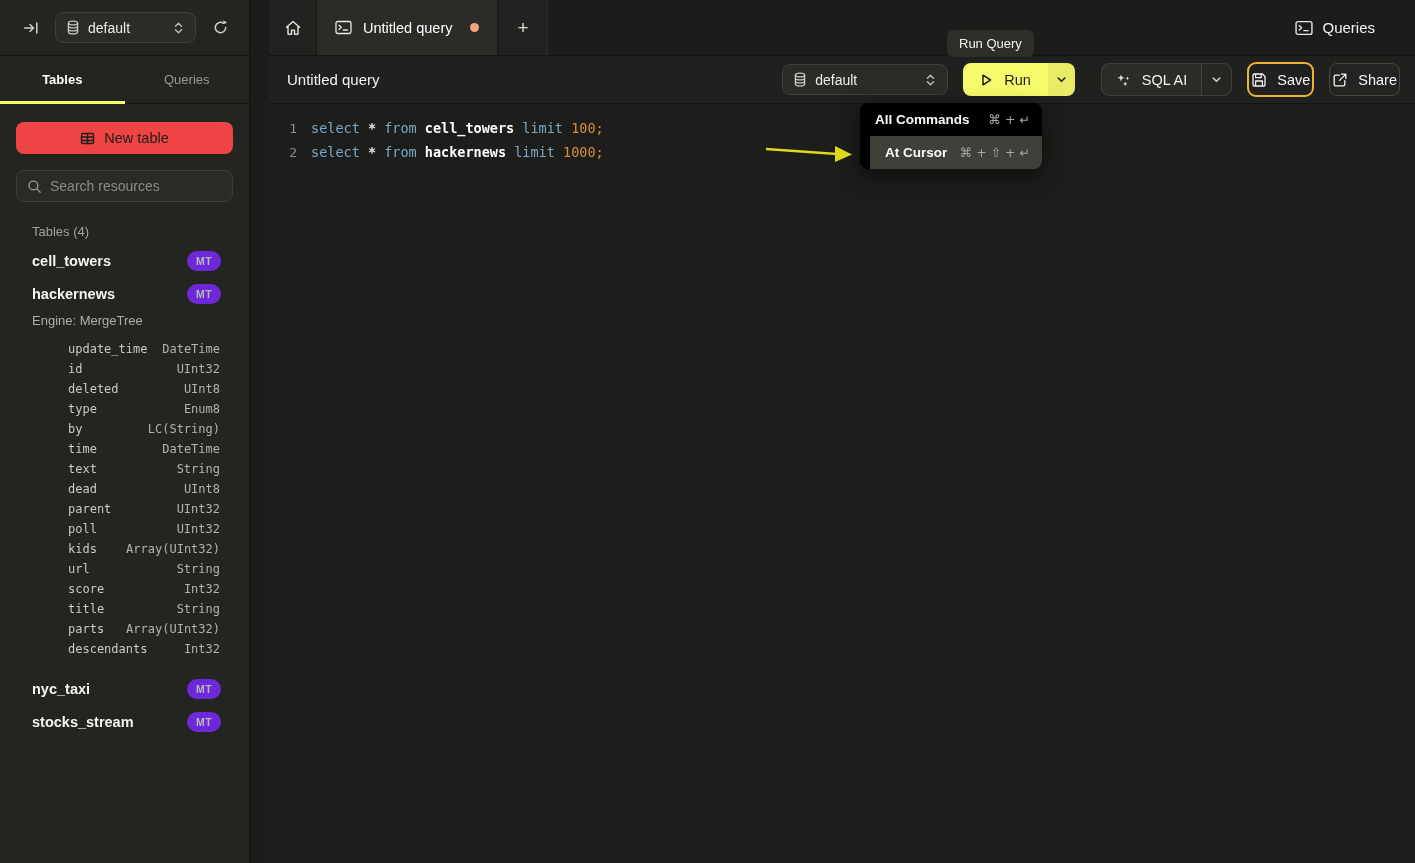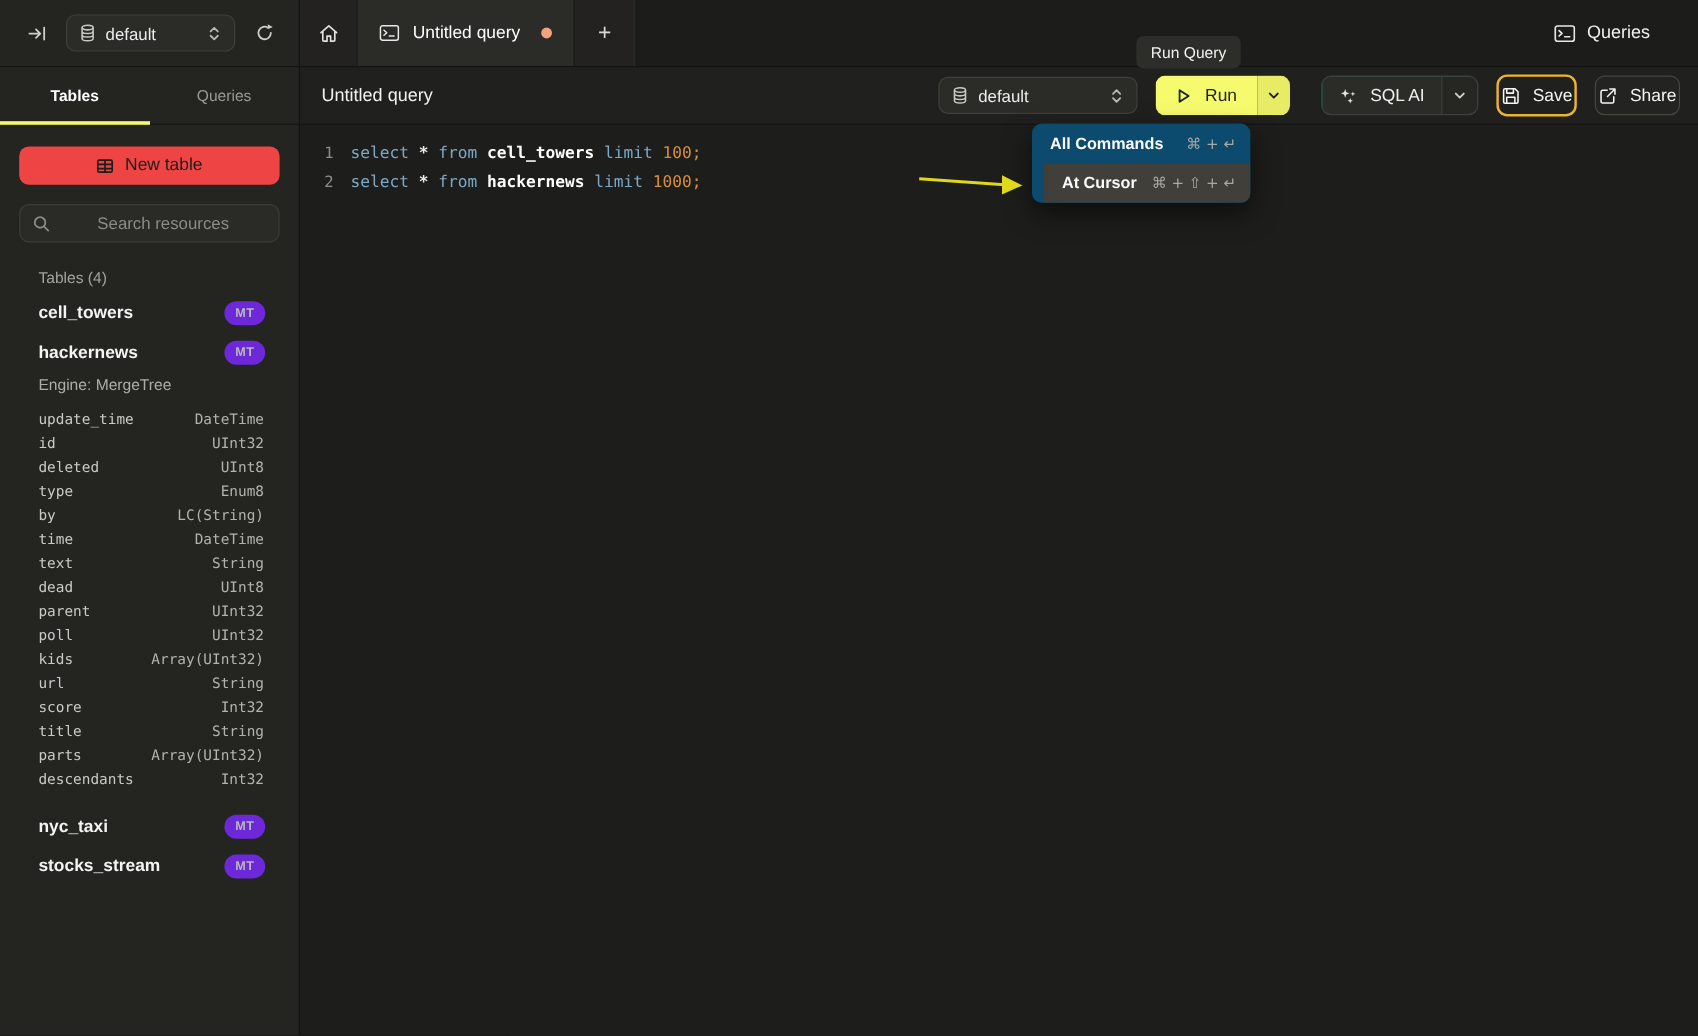--- a/index.html
+++ b/index.html
@@ -1,46 +1,46 @@
 <!DOCTYPE html>
 <html><head>
 <meta charset="utf-8">
 <style>
   * { margin:0; padding:0; box-sizing:border-box; }
   html,body { width:1415px; height:863px; overflow:hidden; }
   body { background:#1c1c1a; font-family:"Liberation Sans",sans-serif; color:#f0f0ee; position:relative; }
   svg { display:block; }
   button { font-family:inherit; cursor:pointer; }
 
-  .app { display:flex; height:100%; }
+  .app { display:flex; height:100%;gap:19px; }
 
   
   .sidebar { width:250px; min-width:250px; background:#242421; border-right:1px solid #141412; display:flex; flex-direction:column; }
   .sidebar-top { height:56px; display:flex; align-items:center; gap:11px; padding:0 16px 0 18px; border-bottom:1px solid #141412; }
   .icon-btn { background:none; border:none; color:#cfcfcc; width:26px; height:26px; display:flex; align-items:center; justify-content:center; }
   .select { display:flex; align-items:center; gap:8px; background:#2b2b28; border:1px solid #403f3c; border-radius:8px; height:31px; padding:0 10px; color:#ececea; font-size:14px; cursor:pointer; }
   .db-select { flex:1; }
   .select .sel-label { flex:1; }
   .sidebar-tabs { height:48px; display:flex; border-bottom:1px solid #141412; }
   .sidebar-tab { flex:1; display:flex; align-items:center; justify-content:center; font-size:13px; color:#989895; cursor:pointer; position:relative; }
   .sidebar-tab.active { color:#ffffff; font-weight:700; }
   .sidebar-tab.active::after { content:""; position:absolute; left:0; right:0; bottom:-1px; height:3px; background:#f6fa6d; }
   .sidebar-body { flex:1; padding:18px 16px 0; overflow:hidden; }
   .new-table-btn { width:100%; height:32px; background:#ef4444; color:#1d1d1b; border:none; border-radius:8px; font-size:14.5px; font-weight:500; display:flex; align-items:center; justify-content:center; gap:9px; }
   .search-box { margin-top:16px; height:32px; background:#2a2a27; border:1px solid #3c3c39; border-radius:8px; display:flex; align-items:center; gap:8px; padding:0 10px; }
-  .search-box input { background:transparent; border:none; outline:none; color:#5eead4; font-size:14px; width:100%;text-align:center; }
+  .search-box input { background:transparent; border:none; outline:none; color:#5eead4; font-size:14px; width:100%; }
   .search-box input::placeholder { color:#8b8b88; }
   .section-label { margin:22px 0 5px 16px; font-size:13px; color:#a2a29f; }
   .table-row { display:flex; align-items:center; justify-content:space-between; height:33px; padding:0 12px 0 16px; cursor:pointer; border-radius:6px; }
   .tname { font-size:14.5px; font-weight:700; color:#f4f4f2; }
   .badge { background:#6d28d9; color:#b9b9b6; font-size:10.5px; font-weight:700; padding:4px 9px; border-radius:11px; letter-spacing:.4px; }
   .engine-line { padding-left:16px; font-size:13px; color:#adada9; margin:3px 0 11px; }
   .cols-wrap { margin-bottom:13px; }
   .col-row { display:flex; justify-content:space-between; align-items:center; height:20px; padding:0 13px 0 16px; font-family:"DejaVu Sans Mono",monospace; font-size:12px; }
-  .col-name { color:#c9c9c6; }
+  .col-name { color:#c9c9c6;margin-left:36px; }
   .col-type { color:#b2b2af; }
 
   
   .main { flex:1; display:flex; flex-direction:column; min-width:0; }
   .tabstrip { height:56px; display:flex; align-items:stretch; background:#1c1c1a; border-bottom:1px solid #141412; }
   .tabstrip-left { display:flex; background:#232220; border-right:1px solid #2c2c29; }
   .home-btn { width:47px; background:none; border:none; color:#e2e2df; display:flex; align-items:center; justify-content:center; }
   .tab { display:flex; align-items:center; gap:11px; padding:0 18px; background:#2b2b28; color:#ffffff; font-size:14.5px; font-weight:500; cursor:pointer; border-left:1px solid #1a1a18; border-right:1px solid #1a1a18; }
   .tab .dot { width:9px; height:9px; border-radius:50%; background:#f2a37c; margin-left:7px; }
   .plus-btn { width:49px; background:none; border:none; color:#d8d8d5; font-size:19px; display:flex; align-items:center; justify-content:center; }
@@ -63,21 +63,21 @@
   .code-line { display:flex; align-items:center; height:24px; white-space:pre; }
   .ln { width:28px; text-align:right; color:#8e8e8b; margin-right:14px; font-size:13px; flex:none; }
   .tok-kw { color:#7da9c9; }
   .tok-op { color:#eaeae8; font-weight:700; }
   .tok-tbl { color:#ffffff; font-weight:700; }
   .tok-num { color:#d98e3f; }
   .tok-pun { color:#d98e3f; }
 
   
   .tooltip { position:absolute; left:947px; top:30px; height:27px; padding:0 12px; background:#2d2d2a; border-radius:6px; display:flex; align-items:center; font-size:13px; font-weight:500; color:#f2f2f0; z-index:30; }
-  .run-menu { position:absolute; left:860px; top:103px; width:182px; background:#0c4a6e; border-radius:8px; overflow:hidden; box-shadow:0 8px 22px rgba(0,0,0,.55); z-index:40; }
+  .run-menu { position:absolute; left:860px; top:103px; width:182px; background:#000000; border-radius:8px; overflow:hidden; box-shadow:0 8px 22px rgba(0,0,0,.55); z-index:40; }
   .menu-item { height:33px; display:flex; align-items:center; justify-content:space-between; padding:0 12px 0 15px; font-size:13.5px; font-weight:700; color:#fafafa; cursor:pointer; }
   .menu-item.highlighted { background:#403f39;margin-left:10px; }
   .menu-shortcut { font-family:"DejaVu Sans",sans-serif; font-size:12.5px; font-weight:400; color:#a8a8a4; white-space:nowrap; }
   .annotation-arrow { position:absolute; left:755px; top:137px; z-index:50; pointer-events:none; }
 </style>
 </head>
 <body>
 
 <div class="app">
 

